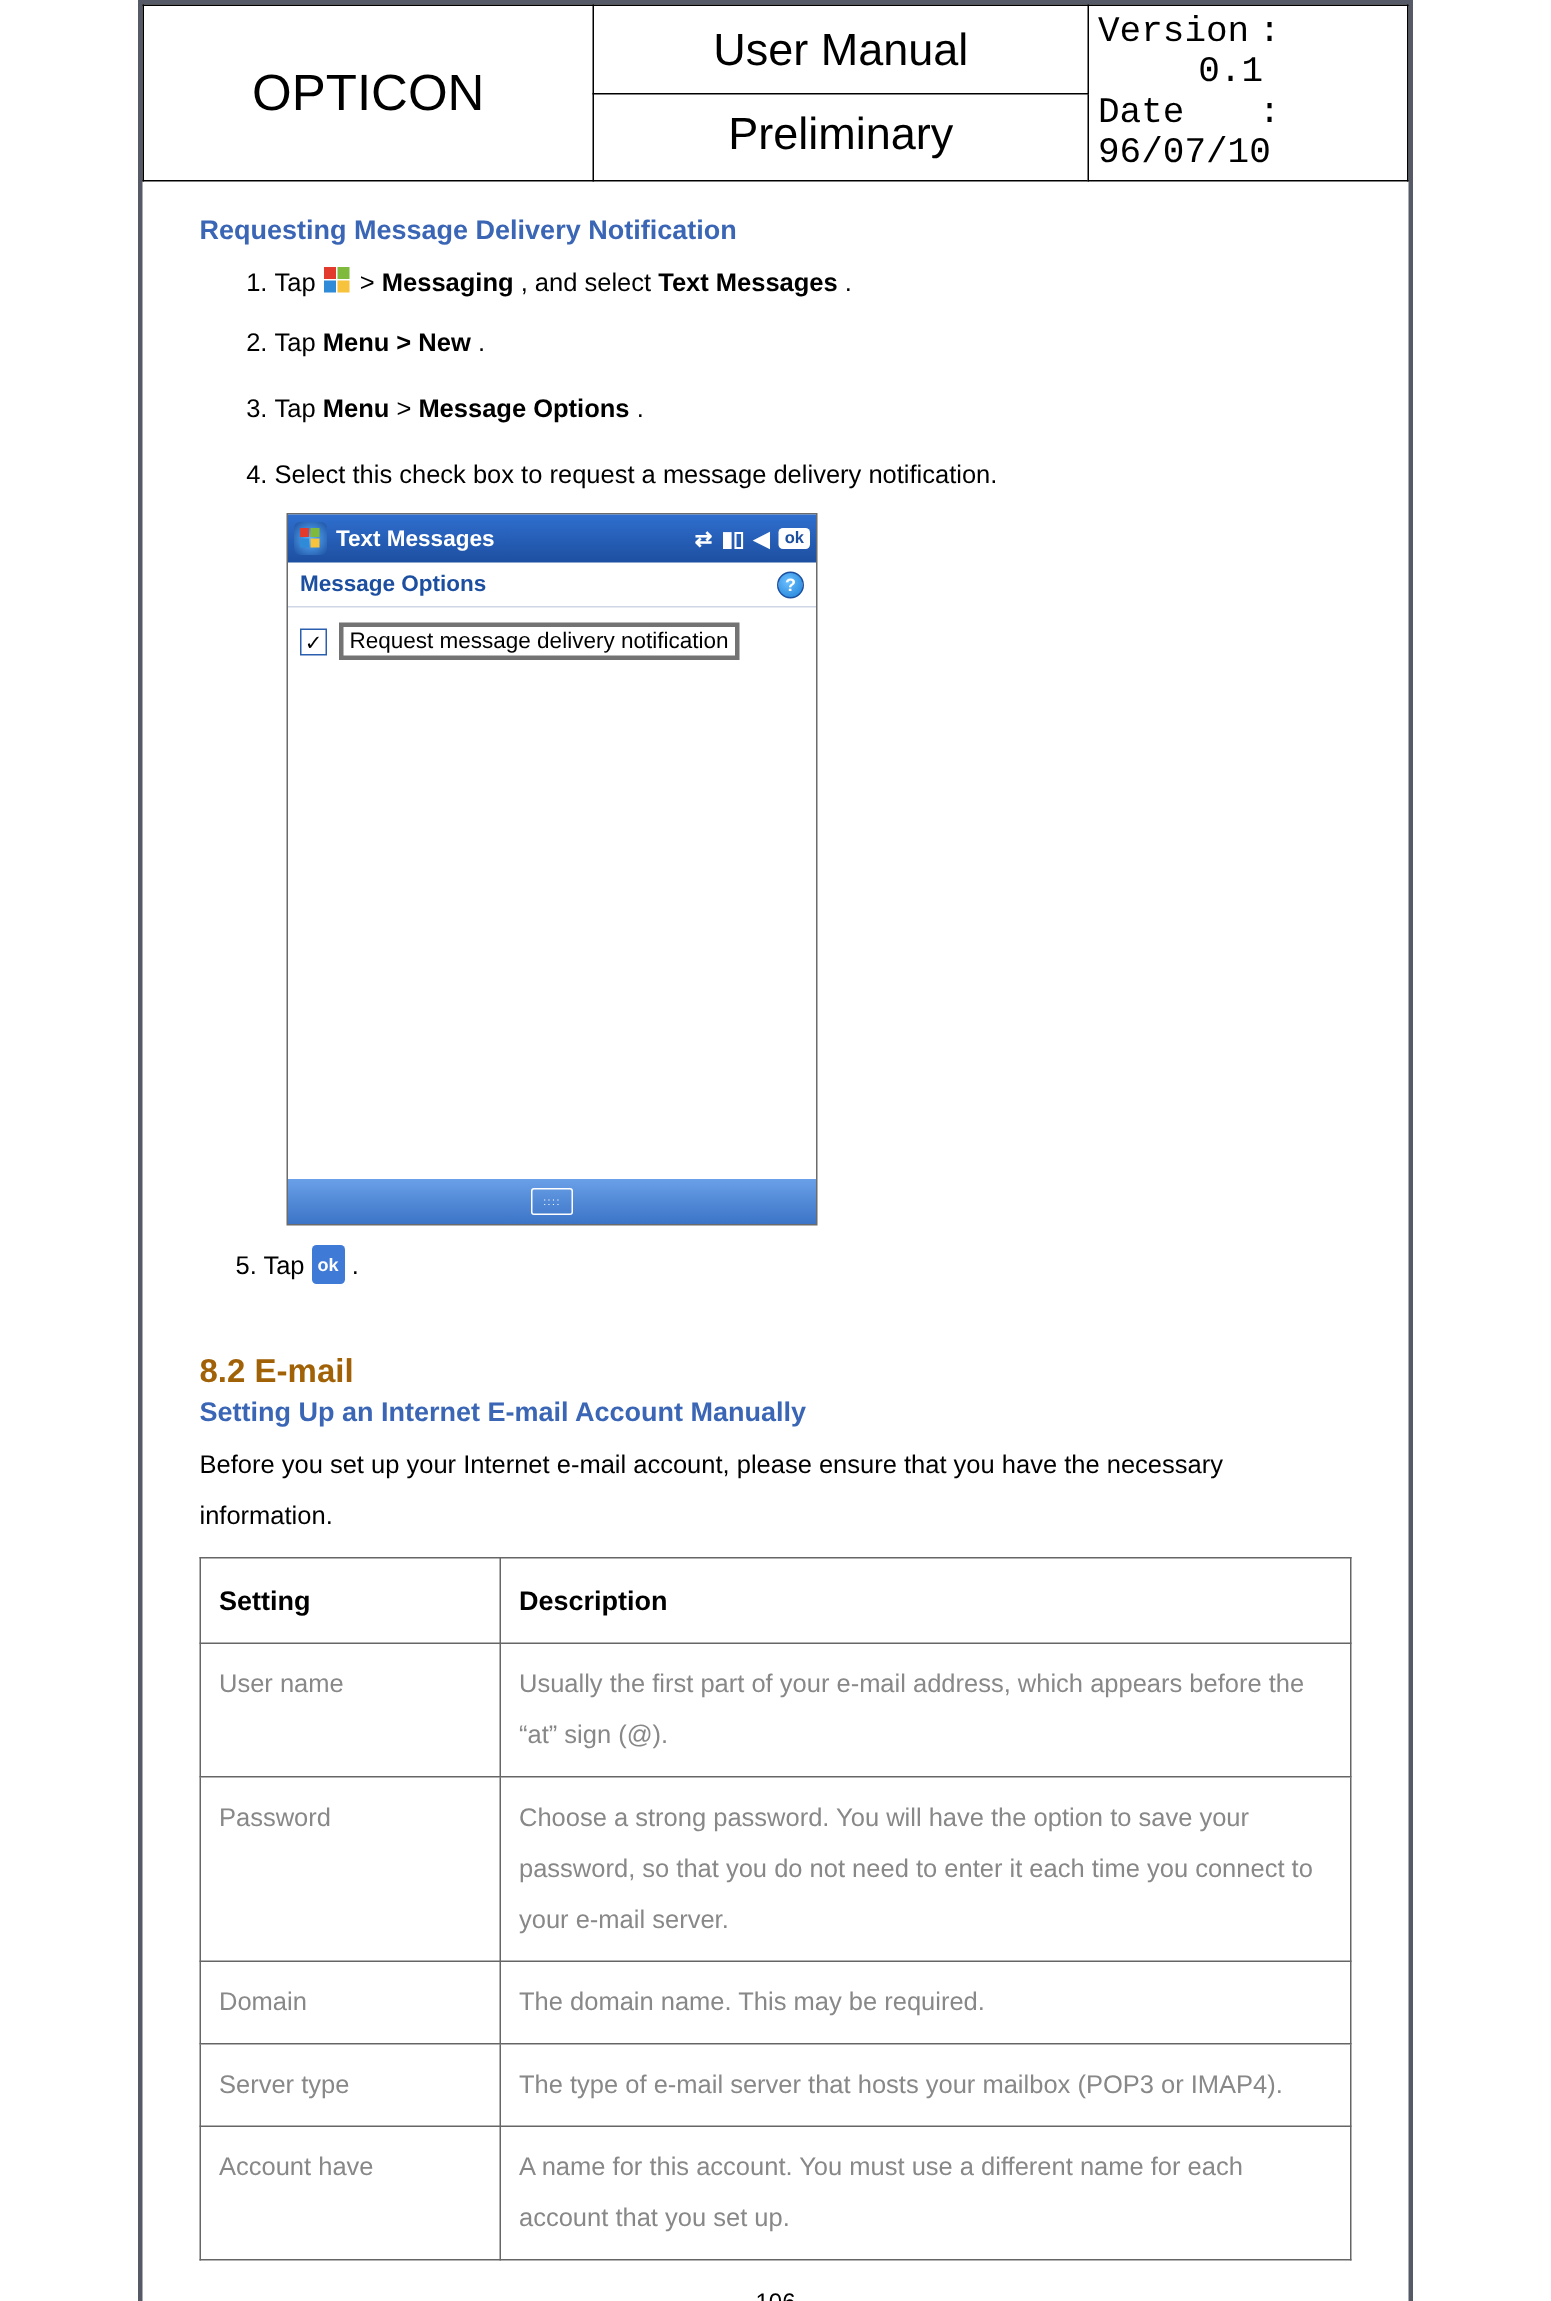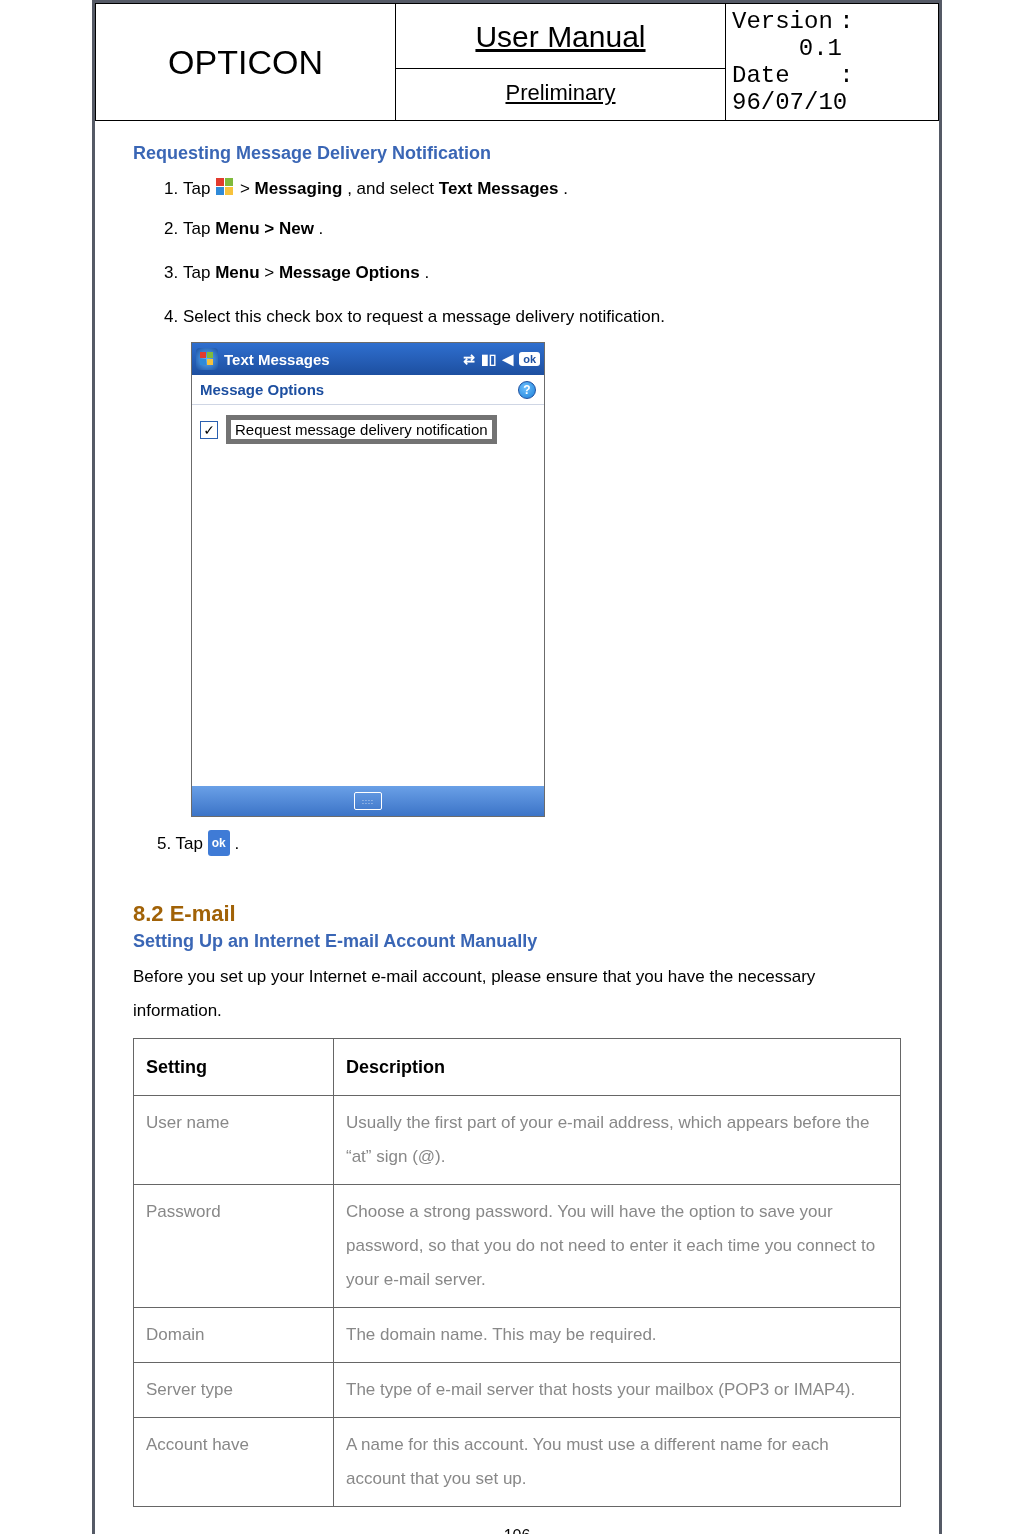--- a/index.html
+++ b/index.html
@@ -28,29 +28,29 @@
     vertical-align: middle;
   }
   .hdr .brand {
     font-family: Arial, sans-serif;
     font-size: 34px;
     text-align: center;
     font-weight: normal;
     width: 300px;
     padding: 10px 0;
   }
-  .hdr .mid { width: 330px; text-align: center; text-decoration: underline; }
+  .hdr .mid { width: 330px; text-align: center; }
   .hdr .title {
     font-family: Arial, sans-serif;
     font-size: 30px;
     padding: 4px 0 2px 0;
   }
   .hdr .subtitle {
     font-family: Arial, sans-serif;
-    font-size: 22px;
+    font-size: 30px;
     padding: 2px 0 4px 0;
   }
   .hdr .meta {
     font-family: "Courier New", monospace;
     font-size: 24px;
     padding: 4px 6px;
   }
   .hdr .meta span.lab { display:inline-block; width:90px; }
   .hdr .meta span.sep { display:inline-block; width:20px; text-align:center; }
   .hdr .meta span.val { display:inline-block; text-align:right; width:110px; }
@@ -142,21 +142,21 @@
     width:18px;height:18px;border-radius:50%;
     background: radial-gradient(circle at 40% 35%, #6cc0ff, #1d7fd6);
     color:#fff;font-size:12px;display:flex;align-items:center;justify-content:center;
     border:1px solid #1d4fa0;
   }
   .option-row { padding: 10px 8px; display:flex; align-items:center; gap:8px; font-size:15px;}
   .option-row .cb {
     width:18px;height:18px;border:1px solid #2a5fb0;background:#fff;
     display:flex;align-items:center;justify-content:center;font-size:14px;color:#000;
   }
-  .option-row .opt-label { border:5px solid #737373; padding:1px 4px; }
+  .option-row .opt-label { border:3px solid #737373; padding:1px 4px; }
   .bottombar {
     position:absolute; bottom:0; left:0; right:0; height:30px;
     background: linear-gradient(#6aa0e7,#3c74c7);
     display:flex;align-items:center;justify-content:center;
   }
   .kbd-icon { width:28px;height:18px;border:1px solid #fff;border-radius:2px;
     display:flex;align-items:center;justify-content:center;color:#fff;font-size:7px;letter-spacing:1px;}
 
   .para { line-height: 2.0; margin: 4px 0 10px 0; }
 

